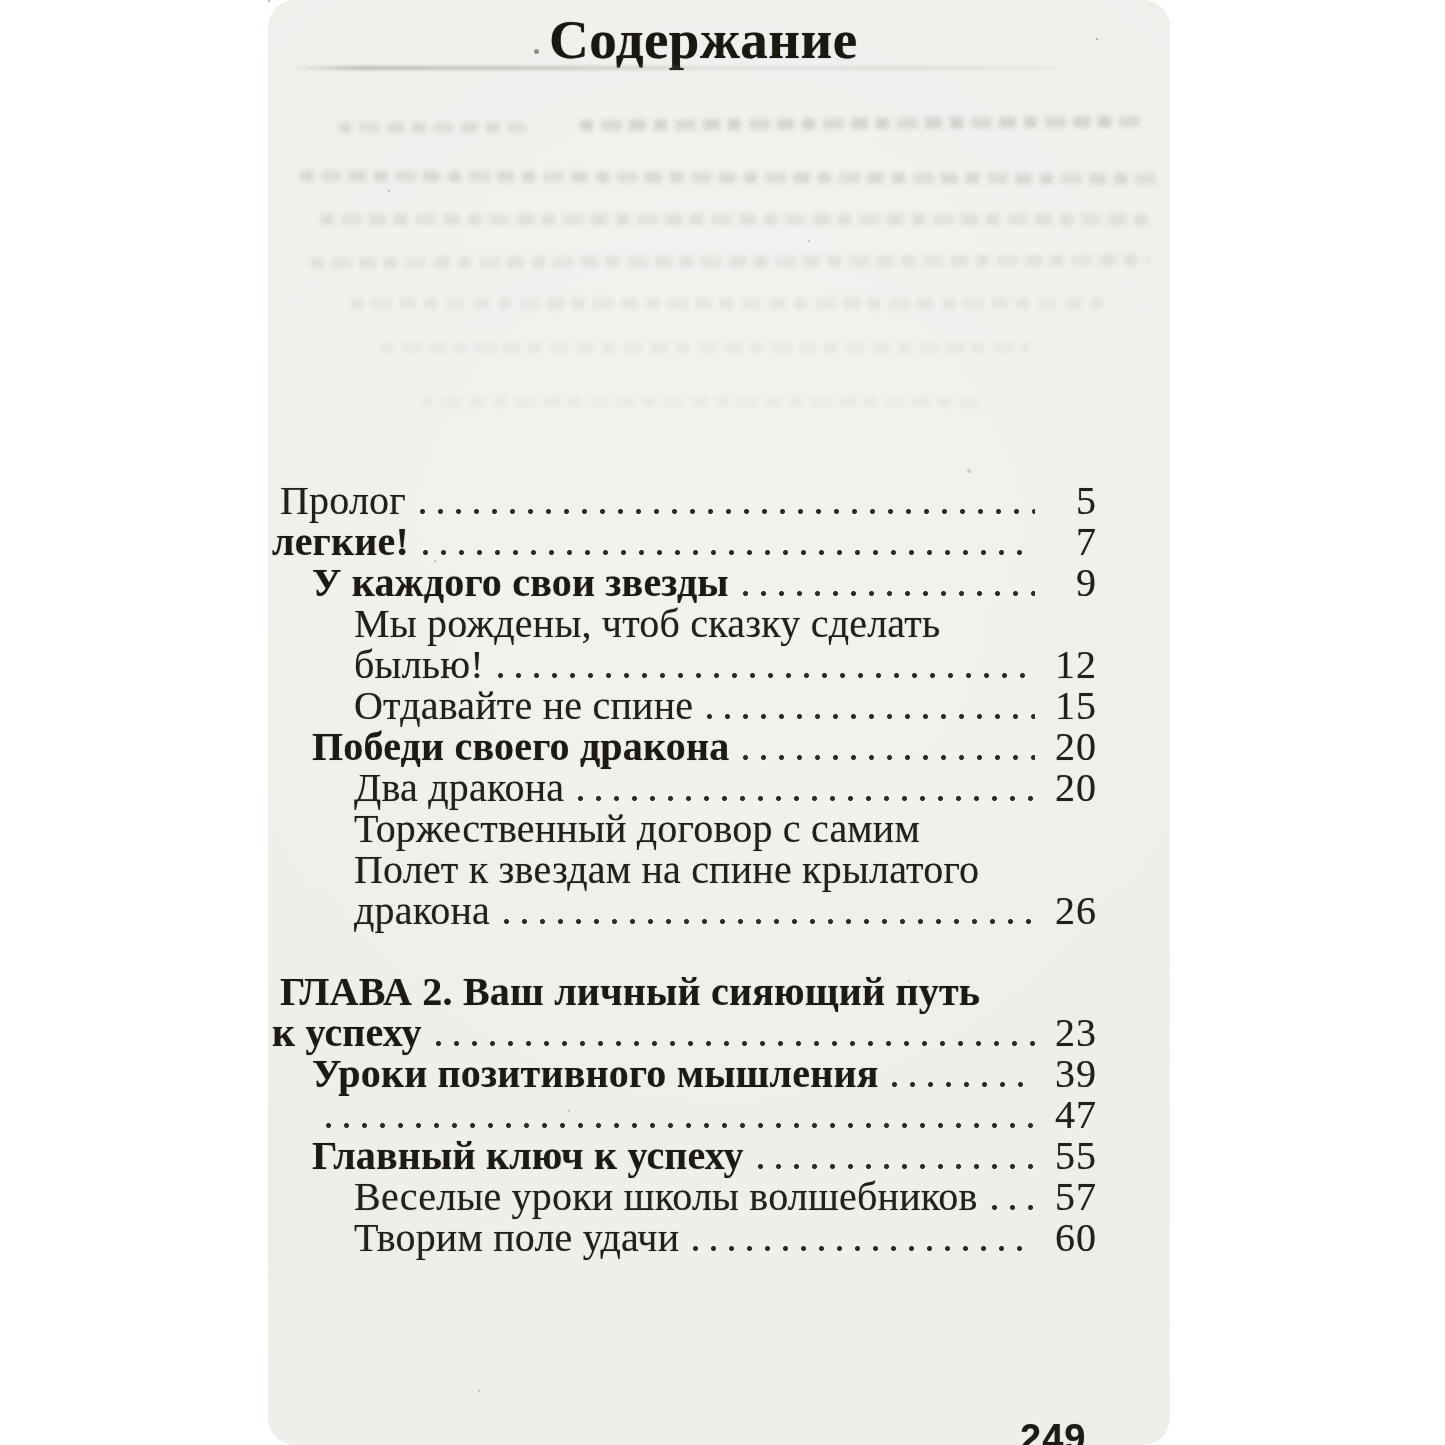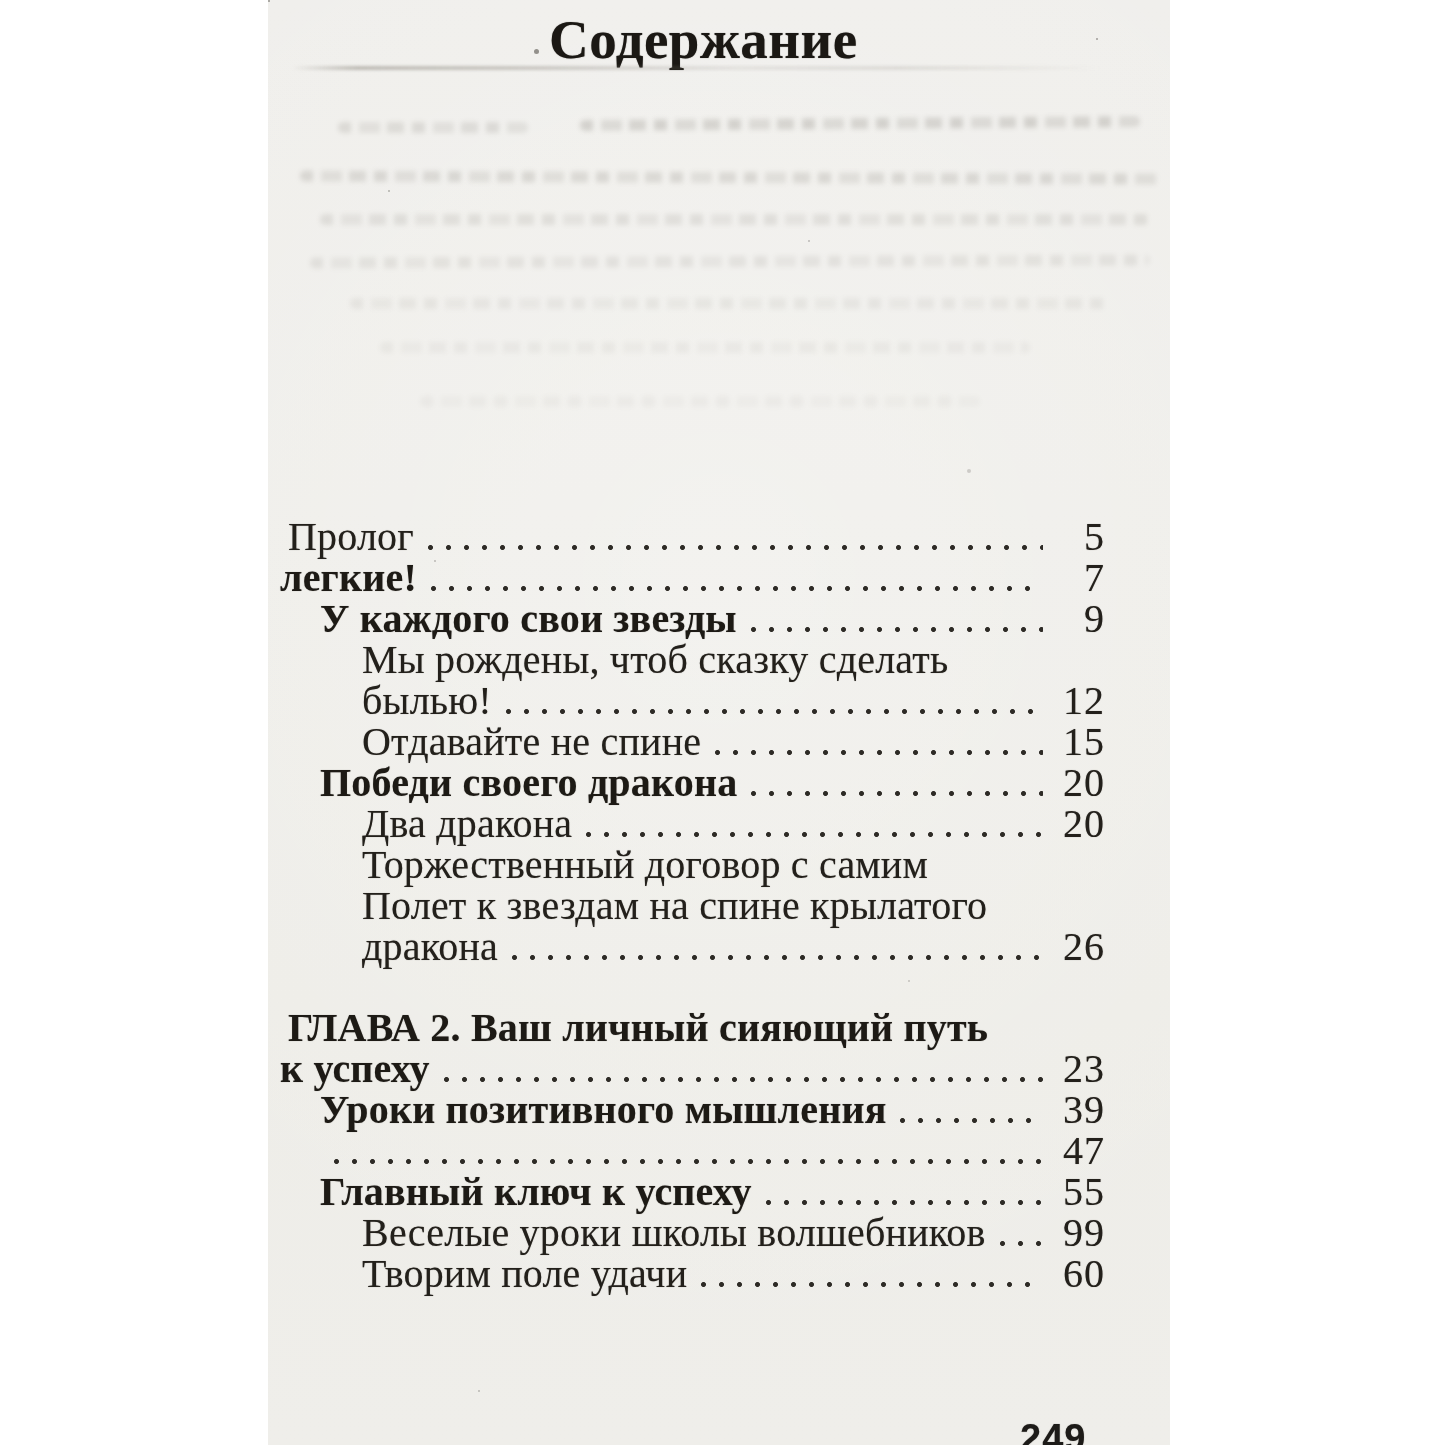--- a/index.html
+++ b/index.html
@@ -10,20 +10,21 @@
     overflow:hidden;
     font-family:"Liberation Serif","DejaVu Serif",serif;
   }
   
   .paper{
     position:absolute;left:268px;top:0;
     width:902px;height:1445px;
     background:
       radial-gradient(ellipse 120% 80% at 50% 40%, rgba(255,255,255,0.25), rgba(0,0,0,0) 70%),
       linear-gradient(180deg,#f0efec 0%,#efeeea 35%,#eeede8 70%,#efeeea 100%);
+    border-radius: 27px;
   }
   .title{
     position:absolute;left:281px;top:12px;
     font-size:55px;font-weight:700;line-height:1;
     color:#1b1814;letter-spacing:0.5px;
     text-shadow:0 0 1px rgba(30,26,20,0.55);
   }
   .title-dot{
     position:absolute;left:266px;top:49px;width:5px;height:5px;
     background:rgba(70,65,58,0.55);border-radius:50%;
@@ -61,23 +62,22 @@
       120px 190px 0 0 rgba(60,56,50,0.35),
       540px 240px 0 0 rgba(60,56,50,0.3),
       166px 560px 0 0 rgba(60,56,50,0.3),
       700px 470px 0 1px rgba(60,56,50,0.2),
       300px 1110px 0 0 rgba(60,56,50,0.3),
       640px 980px 0 0 rgba(60,56,50,0.25),
       210px 1390px 0 0 rgba(60,56,50,0.3);
   }
   
   .toc{
-    position:absolute;left:12px;top:480px;width:825px;
+    position:absolute;left:4px;top:480px;width:825px;
     color:#23201b;
-    margin-top:36px;
   }
   .toc-row{
     display:flex;align-items:baseline;
     height:41px;
     font-size:40px;line-height:41px;
     text-shadow:0 0 1px rgba(35,30,25,0.4);
   }
   .toc-row.bold .toc-text{font-weight:700;color:#1d1a15;}
   .toc-row.chapter-gap{margin-top:40px;}
   .lvl-0{padding-left:8px;}
@@ -195,21 +195,21 @@
     <span class="toc-page">47</span>
   </div>
         <div class="toc-row lvl-2 bold">
     <span class="toc-text">Главный ключ к успеху</span>
     <span class="leader"></span>
     <span class="toc-page">55</span>
   </div>
         <div class="toc-row lvl-3">
     <span class="toc-text">Веселые уроки школы волшебников</span>
     <span class="leader"></span>
-    <span class="toc-page">99</span>
+    <span class="toc-page">57</span>
   </div>
         <div class="toc-row lvl-3">
     <span class="toc-text">Творим поле удачи</span>
     <span class="leader"></span>
     <span class="toc-page">60</span>
   </div>
       </div>
 
     <div class="footer-num">249</div>
   </div>

